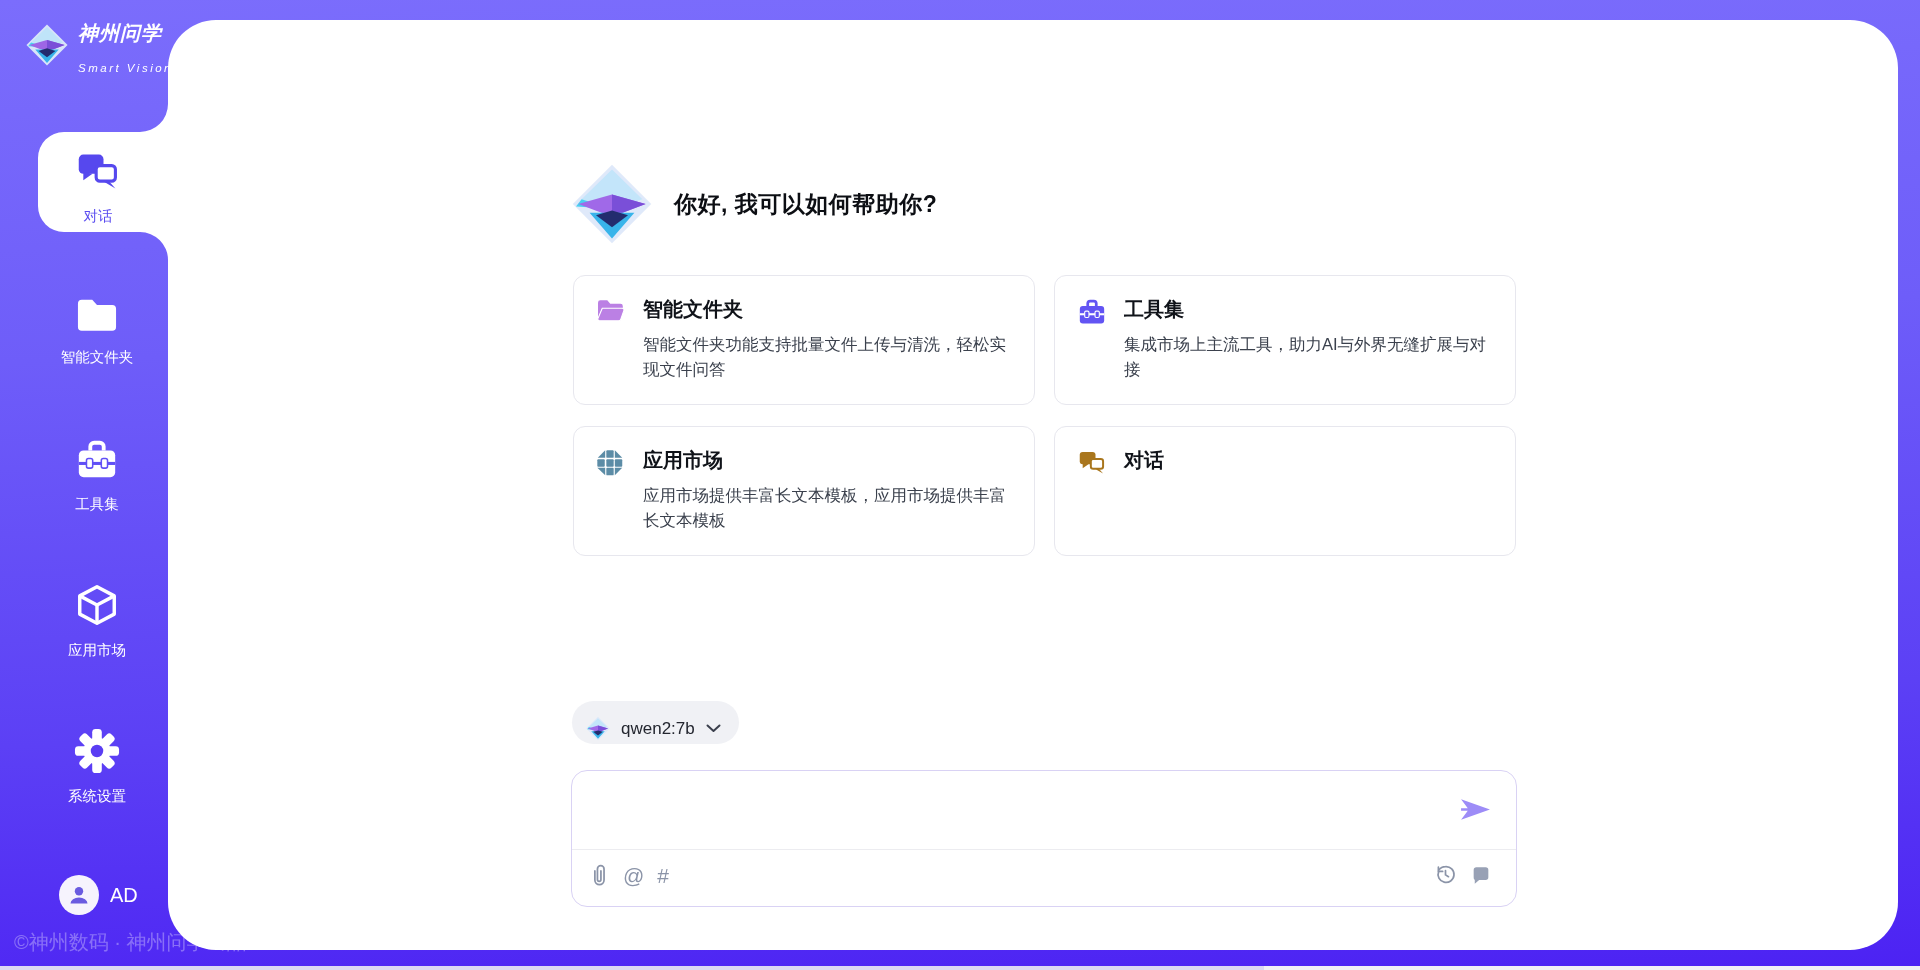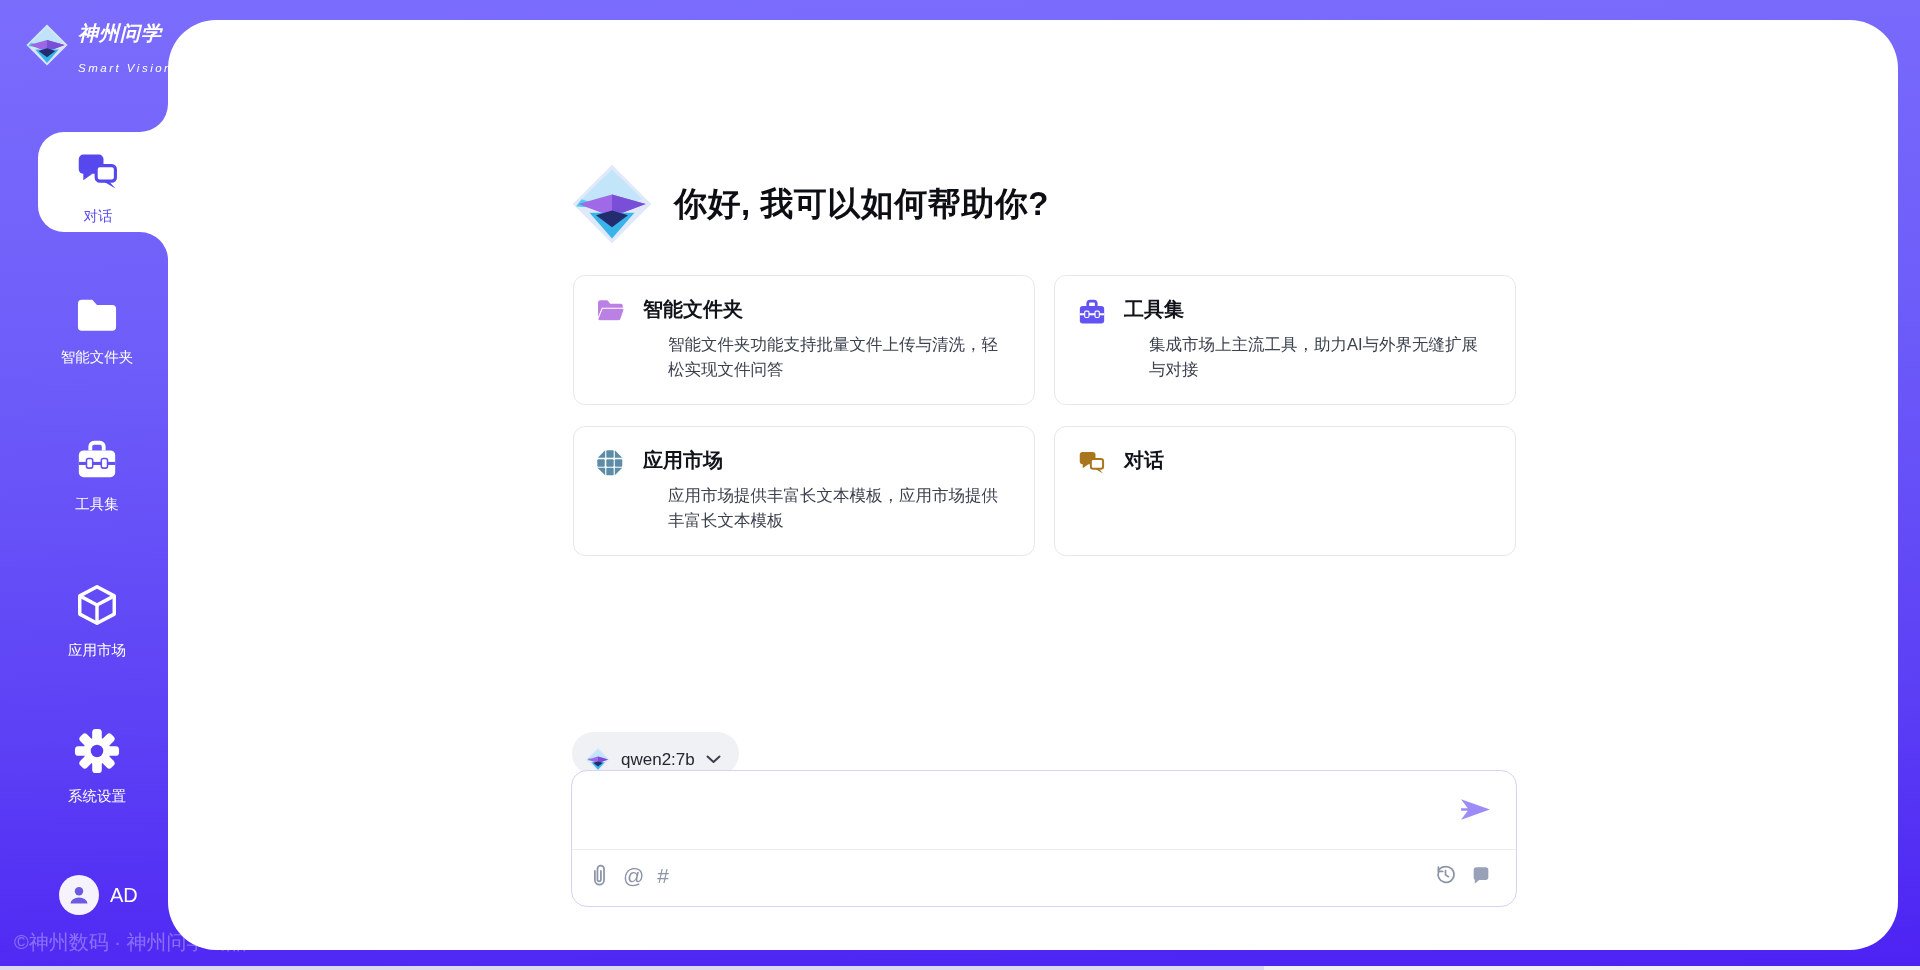--- a/index.html
+++ b/index.html
@@ -23,30 +23,30 @@
   .nav-item .icon{ display:block; margin:0 auto; }
   .nav-label{ display:block; color:#ffffff; font-size:14.5px; margin-top:9px; }
   .nav-item.active-pos{ left:38px; width:120px; }
   .nav-item.active-pos .nav-label{ color:#5a4cf0; font-weight:500; }
   .avatar{ position:absolute; left:59px; top:875px; width:40px; height:40px; border-radius:50%;
            background:#f6f3fd; display:flex; align-items:center; justify-content:center; }
   .avatar-name{ position:absolute; left:110px; top:884px; color:#fff; font-size:20px; }
   .copyright{ position:absolute; left:14px; top:929px; color:rgba(255,255,255,0.32); font-size:20px; white-space:nowrap; }
   
   .greeting{ position:absolute; left:572px; top:162px; display:flex; align-items:center; gap:22px; }
-  .greeting-text{ font-size:33px; font-weight:bold; color:#0c0e13; letter-spacing:0.5px; }
+  .greeting-text{ font-size:23px; font-weight:bold; color:#0c0e13; letter-spacing:0.5px; }
   
   .cards{ position:absolute; left:573px; top:275px; width:943px;
           display:grid; grid-template-columns:462px 462px; grid-auto-rows:130px; column-gap:19px; row-gap:21px; }
   .card{ background:#fff; border:1px solid #e7e7ee; border-radius:12px; padding:20px 22px 0 22px; position:relative; cursor:pointer; }
   .card .c-icon{ position:absolute; left:22px; top:22px; }
   .card .c-title{ margin-left:47px; font-size:20px; font-weight:bold; color:#101319; }
-  .card .c-desc{ margin-left:72px; margin-top:9px; font-size:16.5px; line-height:25px; color:#3b414d; }
-  
-  .model-pill{ position:absolute; left:572px; top:732px; height:43px; border-radius:22px; background:#f0f1f5;
+  .card .c-desc{ margin-left:47px; margin-top:9px; font-size:16.5px; line-height:25px; color:#3b414d; }
+  
+  .model-pill{ position:absolute; left:572px; top:701px; height:43px; border-radius:22px; background:#f0f1f5;
                display:flex; align-items:center; gap:11px; padding:12px 18px 0 14px; cursor:pointer; }
   .model-name{ font-size:17px; color:#23262f; }
   
   .composer{ position:absolute; left:571px; top:770px; width:946px; height:137px; background:#fff;
              border:1.5px solid #d9d2f4; border-radius:16px; }
   .composer textarea{ position:absolute; left:26px; top:18px; width:860px; height:52px; border:none; outline:none;
              resize:none; font-family:inherit; font-size:17px; color:#2a2e38; background:transparent; }
   .composer textarea::placeholder{ color:#b7bdcb; }
   .send-btn{ position:absolute; right:24px; top:26px; cursor:pointer; }
   .composer-divider{ position:absolute; left:0; right:0; top:78px; height:1px; background:#ececf0; }

